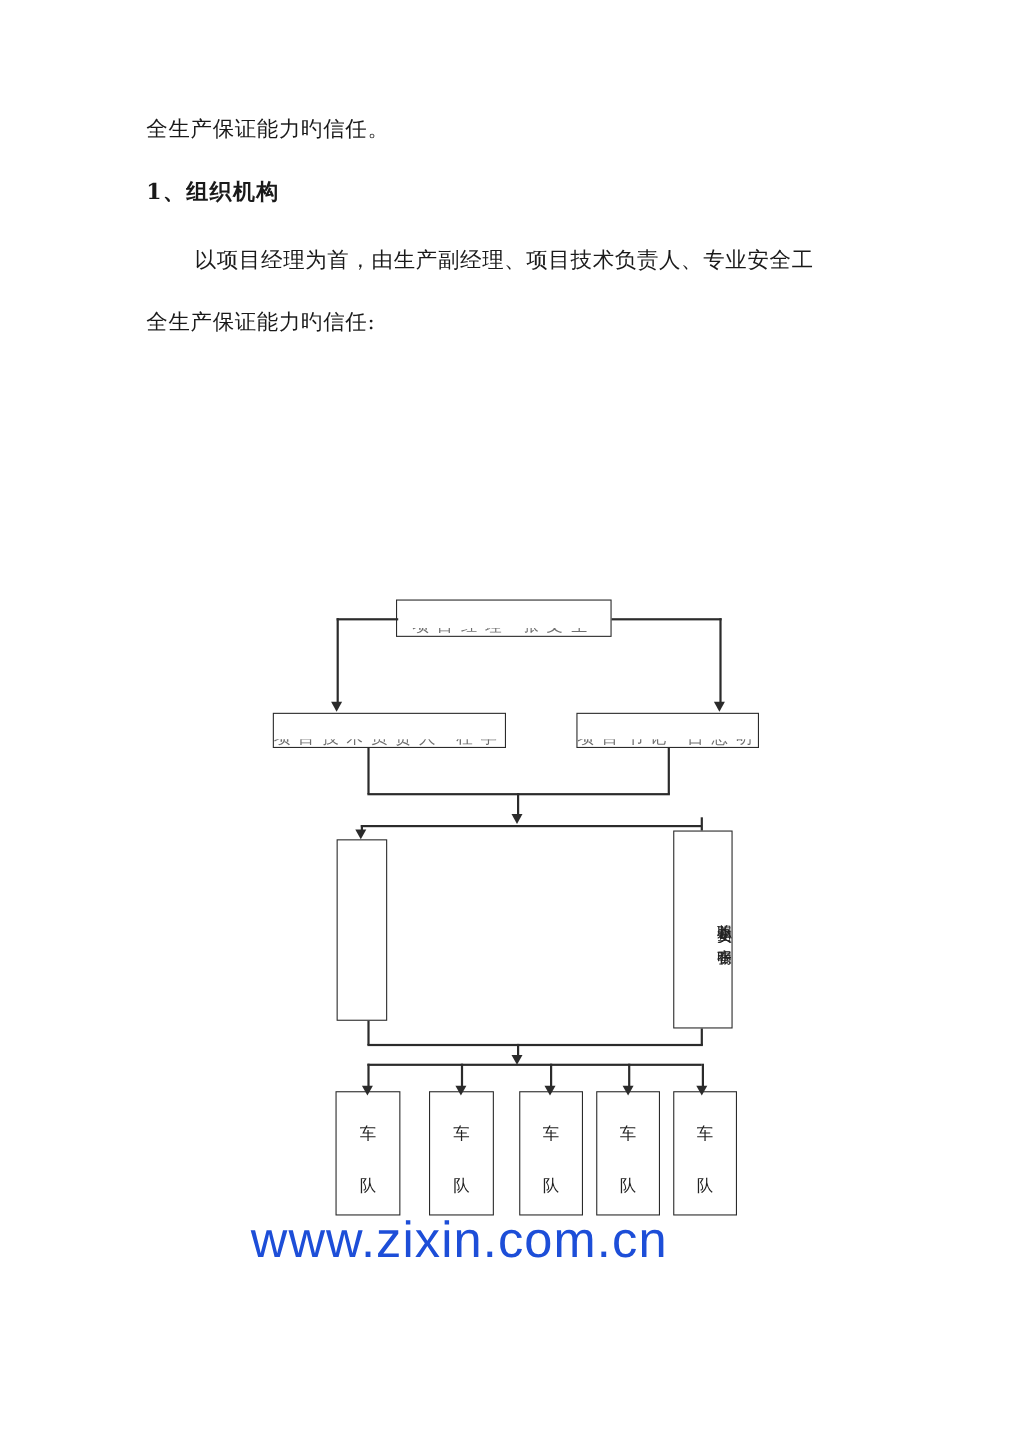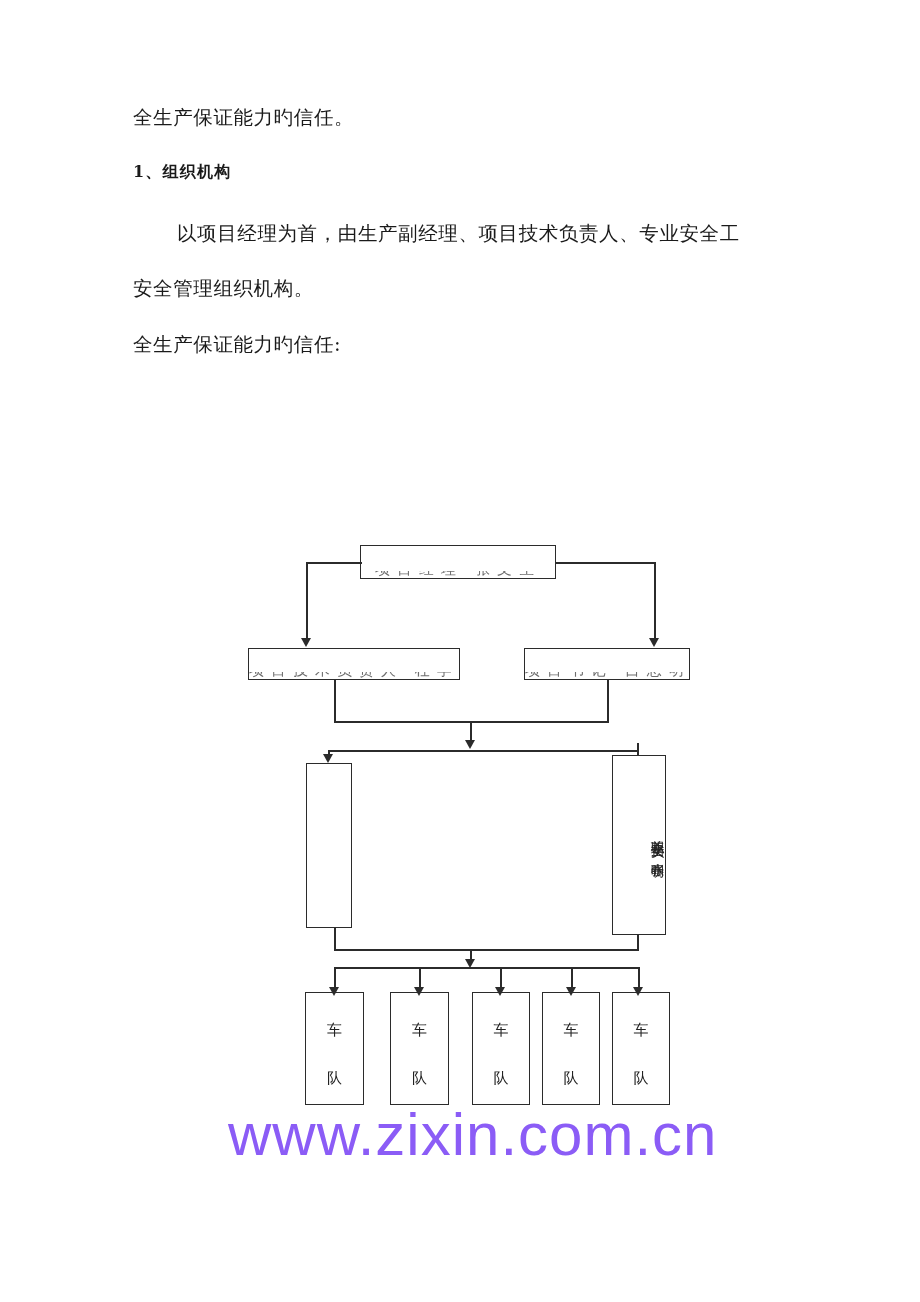--- a/index.html
+++ b/index.html
@@ -34,43 +34,43 @@
   .line {
     font-size: 19.5px;
     line-height: 1.0;
     letter-spacing: 0.6px;
     color: #1a1a1a;
     white-space: nowrap;
   }
   .p-line   { margin-bottom: 36px; }
   .heading  {
     font-weight: bold;
-    font-size: 16px;
+    font-size: 20px;
     letter-spacing: 1.2px;
     margin-bottom: 44px;
   }
   .indent   { text-indent: 44px; font-family: Liberation Serif, serif; }
 
   
   .diagram {
     position: absolute;
     left: 0;
     top: 500px;
     width: 920px;
     height: 640px;
   }
   .watermark {
     position: absolute;
     left: 228px;
     top: 600px;
     width: 470px;
     font-family: "Liberation Sans", sans-serif;
-    font-size: 60px;
+    font-size: 46px;
     letter-spacing: 1px;
-    color: #8b5cf6;
+    color: #1d4ed8;
     white-space: nowrap;
     user-select: none;
     z-index: 1;
   }
 
   .box {
     position: absolute;
     box-sizing: border-box;
     border: 1.6px solid #2b2b2b;
     background: transparent;
@@ -135,21 +135,20 @@
 </style>
 </head>
 <body>
 
 <div class="page">
 
   <div class="textblock">
     <div class="line p-line">全生产保证能力旳信任。</div>
     <div class="line heading">1、组织机构</div>
     <div class="line p-line indent">以项目经理为首，由生产副经理、项目技术负责人、专业安全工</div>
-    <div class="line p-line">安全管理组织机构。</div>
     <div class="line">全生产保证能力旳信任:</div>
   </div>
 
   <div class="diagram">
 
     <div class="watermark">www.zixin.com.cn</div>
 
     <div class="box" style="left:360px; top:45px; width:196px; height:34px;">
       <div class="faded-label"><span>项目经理  张文生</span></div>
     </div>

